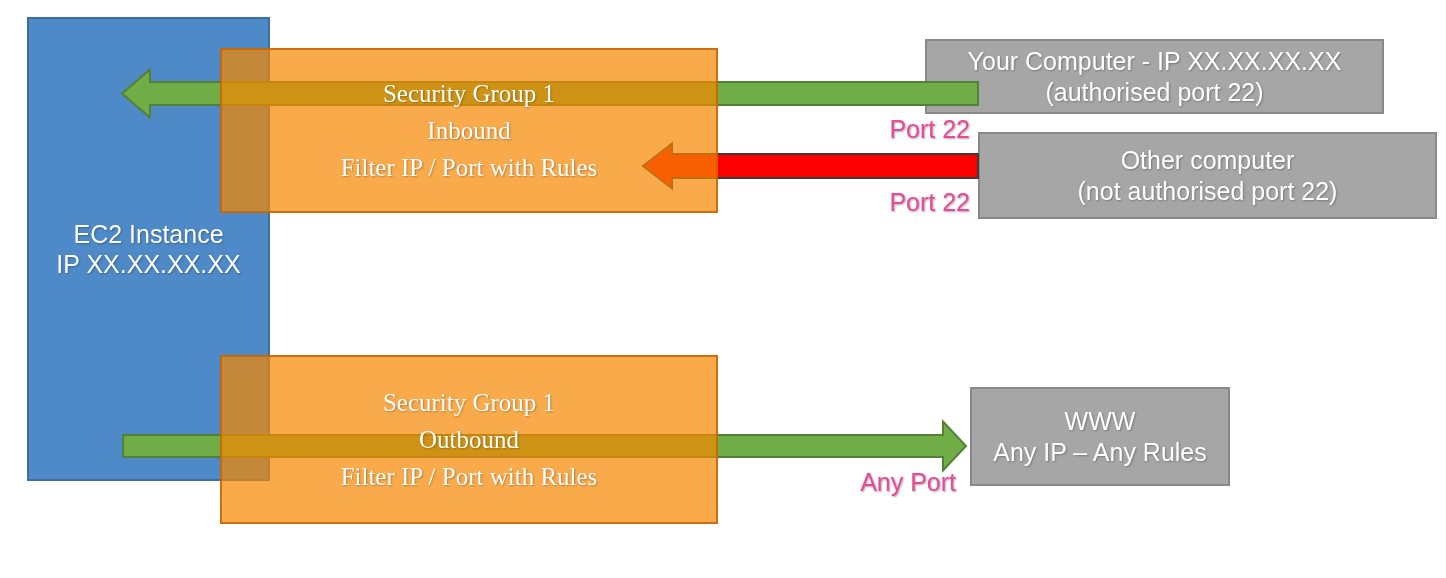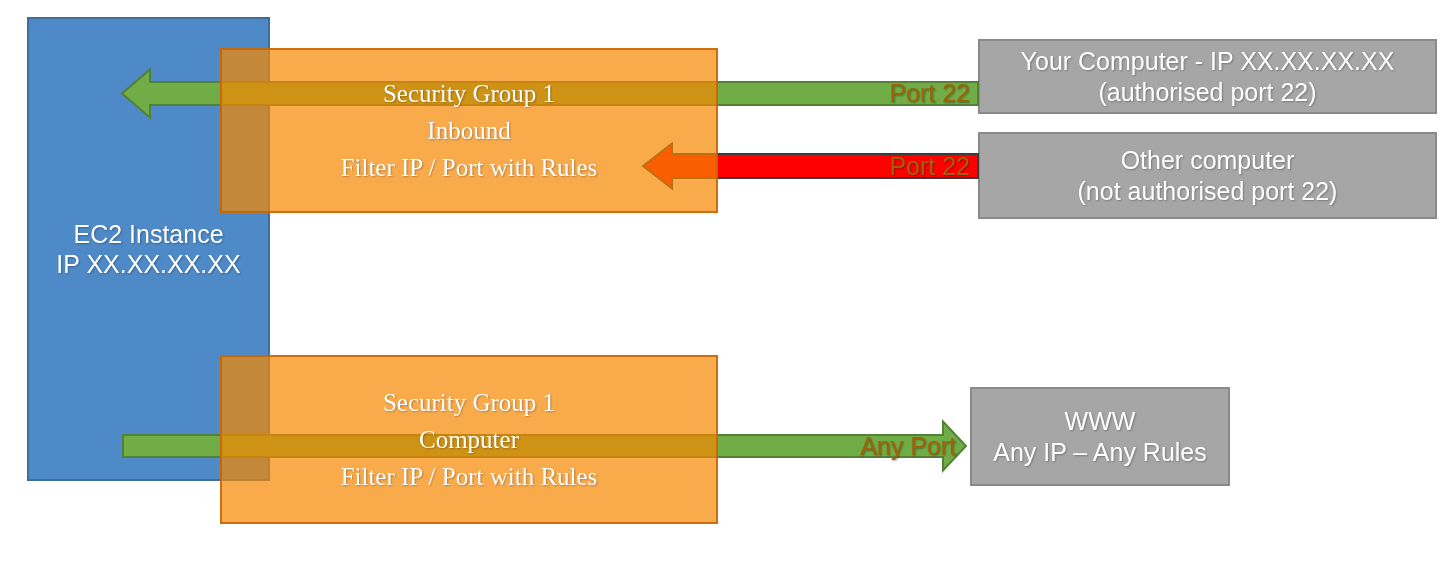--- a/index.html
+++ b/index.html
@@ -21,26 +21,26 @@
   .sg{
     background:var(--sg_fill);border:2px solid var(--sg_stroke);
     font-size:25px;line-height:37px;z-index:3;font-family:Liberation Serif, serif;
   }
   .sg.inbound{left:220px;top:48px;width:498px;height:165px;}
   .sg.outbound{left:220px;top:355px;width:498px;height:169px;}
   .node{
     background:var(--node_fill);border:2px solid var(--node_stroke);
     font-size:25px;line-height:31px;z-index:1;
   }
-  .node.your{left:978px;top:39px;width:459px;height:75px;}
+  .node.your{left:925px;top:39px;width:459px;height:75px;}
   .node.other{left:978px;top:132px;width:459px;height:87px;}
   .node.www{left:970px;top:387px;width:260px;height:99px;}
   .flowlabel{
-    position:absolute;color:#a16207;font-size:25px;line-height:30px;
-    text-align:right;text-shadow:1px 1px 2px rgba(0,0,0,0.35);z-index:4;
+    position:absolute;color:#ec4899;font-size:25px;line-height:30px;
+    text-align:right;text-shadow:1px 1px 2px rgba(0,0,0,0.35);z-index:4;margin-top:36px;
   }
   .flowlabel.g1{left:700px;top:78px;width:270px;}
   .flowlabel.r1{left:700px;top:151px;width:270px;}
   .flowlabel.g2{left:676px;top:431px;width:280px;}
 </style>
 </head>
 <body>
 
 <div class="canvas">
 
@@ -56,21 +56,21 @@
   </svg>
 
   <div class="box sg inbound">
     <span>Security Group 1</span>
     <span>Inbound</span>
     <span>Filter IP / Port with Rules</span>
   </div>
 
   <div class="box sg outbound">
     <span>Security Group 1</span>
-    <span>Computer</span>
+    <span>Outbound</span>
     <span>Filter IP / Port with Rules</span>
   </div>
 
   <div class="box node your">
     <span>Your Computer - IP XX.XX.XX.XX</span>
     <span>(authorised port 22)</span>
   </div>
 
   <div class="box node other">
     <span>Other computer</span>

